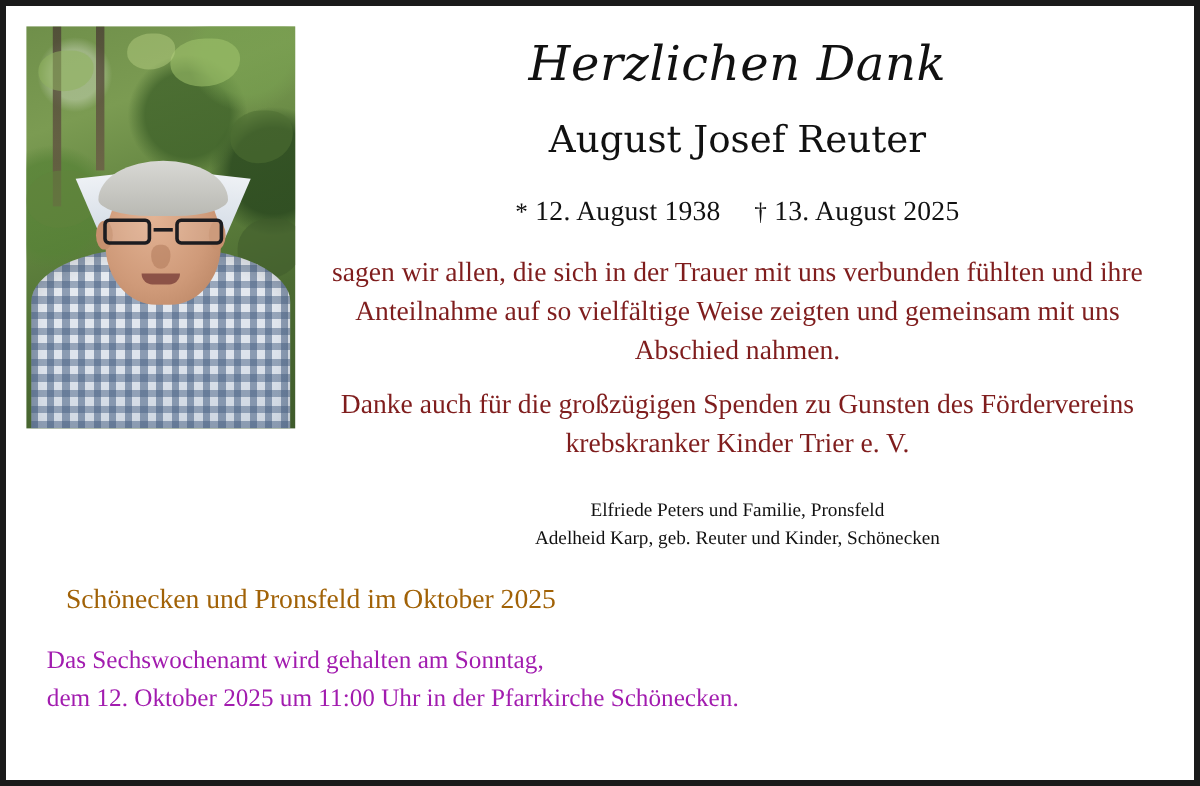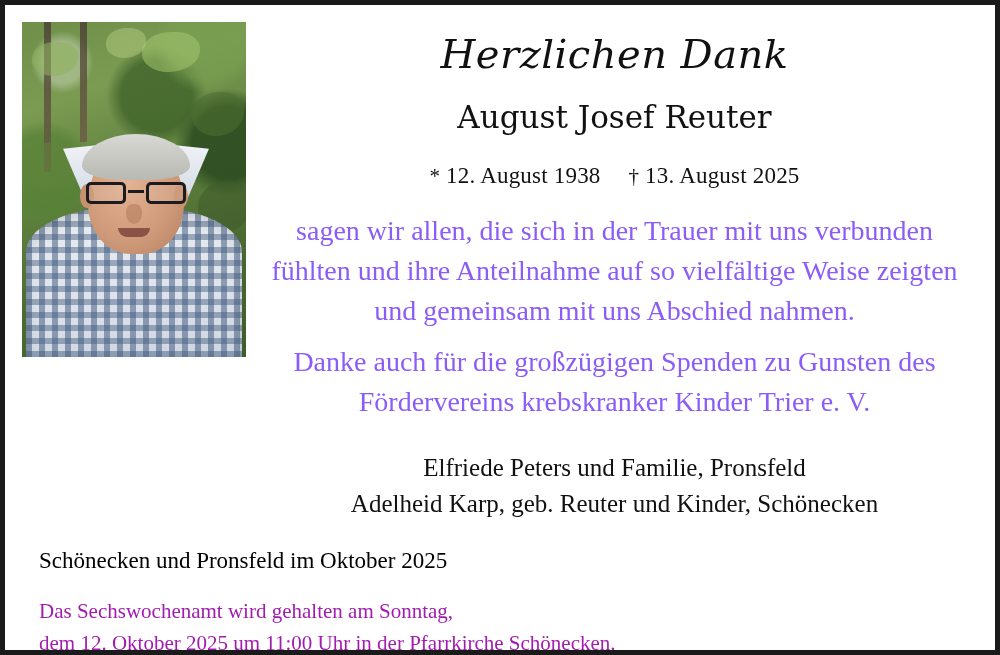--- a/index.html
+++ b/index.html
@@ -201,41 +201,41 @@
   .dates {
     font-size: 23px;
     color: #111;
     margin: 28px 0 0 0;
     letter-spacing: .2px;
   }
   .dates .sym { font-size: 21px; }
   .dates .gap { display: inline-block; width: 16px; }
 
   .para {
-    font-size: 28px;
+    font-size: 23px;
     line-height: 1.42;
-    color: #8b5cf6;
+    color: #7f1d1d;
     margin: 22px 0 0 0;
   }
   .para.second { margin-top: 12px; }
   .signers {
-    font-size: 25px;
+    font-size: 16px;
     line-height: 1.45;
     color: #111;
     margin: 28px 0 0 0;
   }
 
   .lower {
     padding: 16px 0 0 34px;
     text-align: left;
   }
   .place-date {
     font-size: 23px;
-    color: #000000;
-    margin: 10px 0 0 0;
+    color: #a16207;
+    margin: 10px 0 0 16px;
   }
   .service {
     font-size: 21px;
     line-height: 1.5;
     color: #a21caf;
     margin: 22px 0 0 0;
   }
 </style>
 </head>
 <body>

